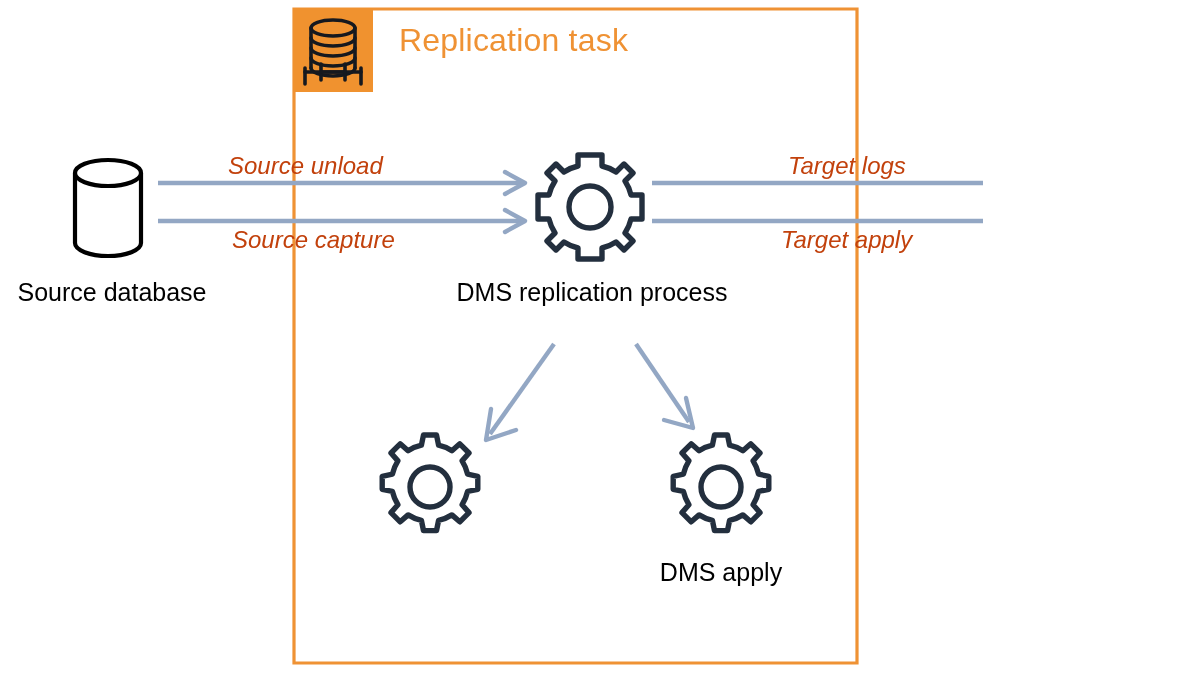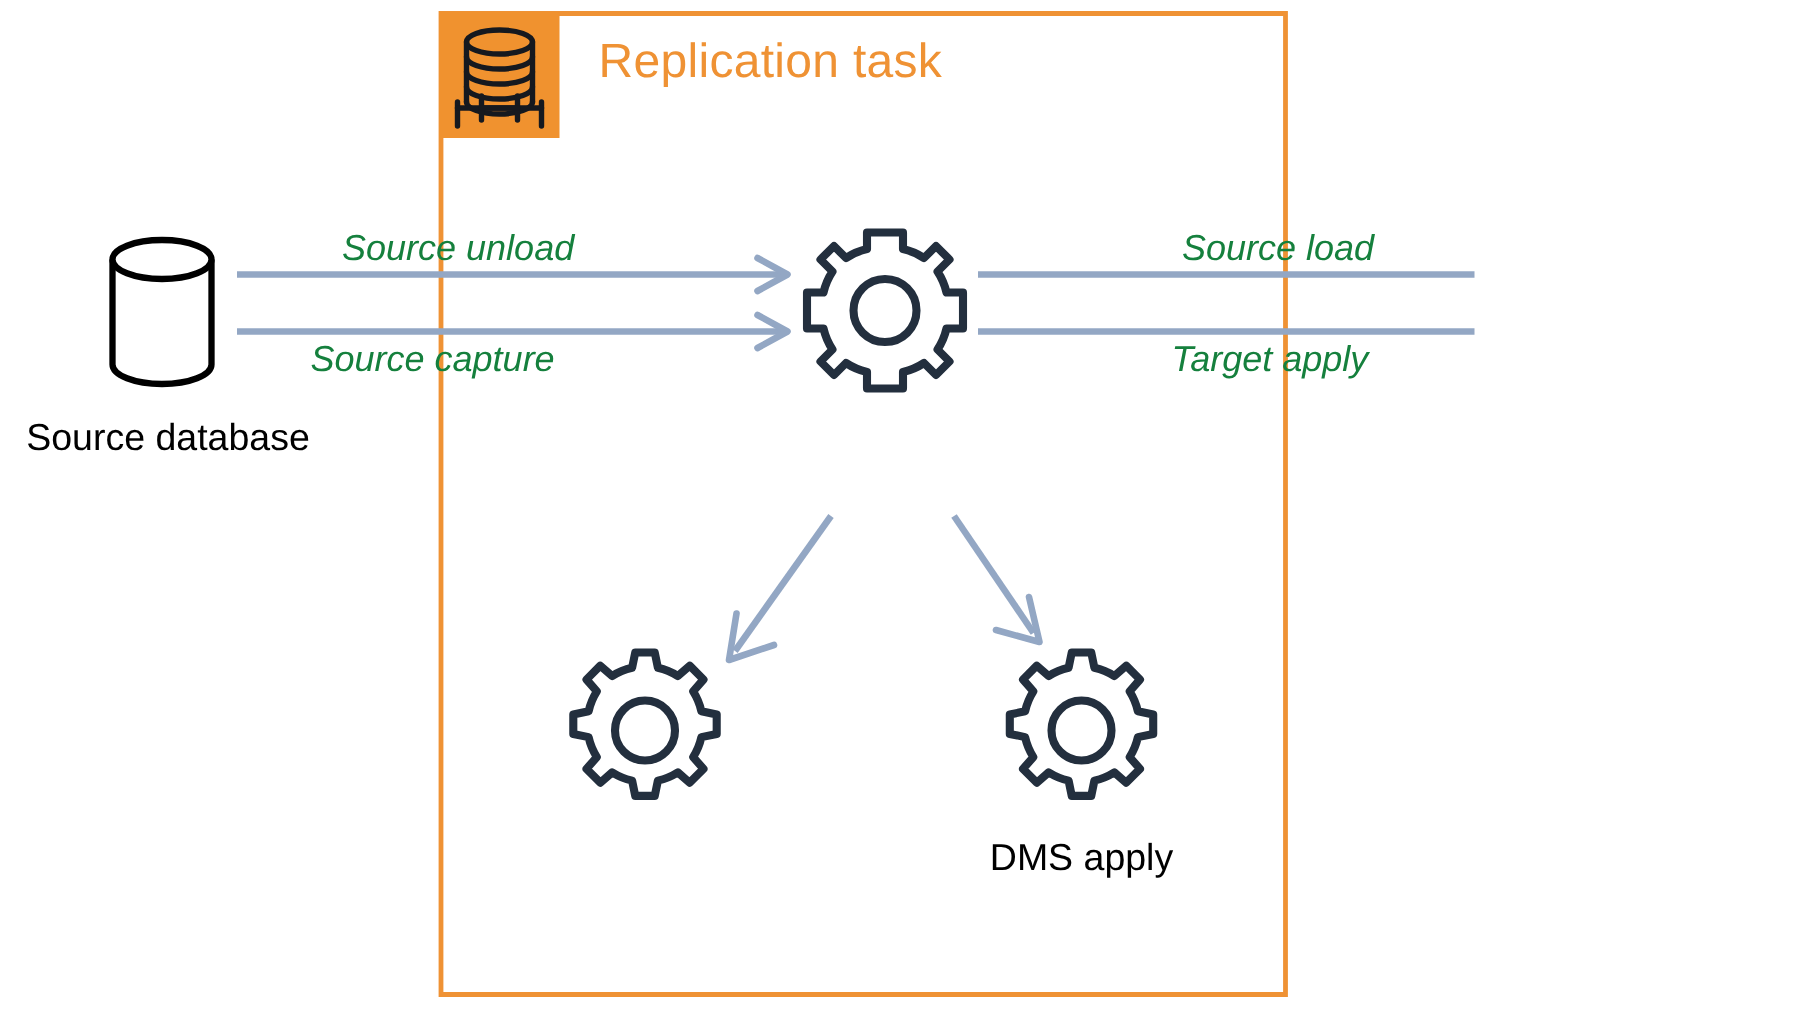--- a/index.html
+++ b/index.html
@@ -32,21 +32,21 @@
   .node-label {
     font-size: 25px;
     font-weight: 400;
     letter-spacing: 0px;
     color: #000000;
   }
   .flow-label {
     font-size: 24px;
     font-style: italic;
     font-weight: 400;
-    color: #15803d;
+    color: #c2410c;
   }
   .task-title {
     font-size: 32px;
     font-weight: 400;
     color: #ef9234;
     letter-spacing: 0.2px;
   }
   .centered {
     transform: translateX(-50%);
     text-align: center;
@@ -178,26 +178,27 @@
         <path d="M 664 420 L 693 428 L 686 398" stroke-width="4.4" stroke-linecap="round" stroke-linejoin="round"></path>
       </g>
 
     </g>
   </svg>
 
   <div class="txt task-title" style="left:399px; top:22px;">Replication task</div>
 
   <div class="txt flow-label" style="left:228px; top:152px;">Source unload</div>
 
-  <div class="txt flow-label" style="left:207px; top:226px;">Source capture</div>
-
-  <div class="txt flow-label" style="left:788px; top:152px;">Source load</div>
+  <div class="txt flow-label" style="left:232px; top:226px;">Source capture</div>
+
+  <div class="txt flow-label" style="left:788px; top:152px;">Target logs</div>
 
   <div class="txt flow-label" style="left:781px; top:226px;">Target apply</div>
 
   <div class="txt node-label centered" style="left:112px; top:278px;">Source database</div>
 
+  <div class="txt node-label centered" style="left:592px; top:278px;">DMS replication process</div>
 
 
 
   <div class="txt node-label centered" style="left:721px; top:558px;">DMS apply</div>
 
 </div>
 
 </body></html>

